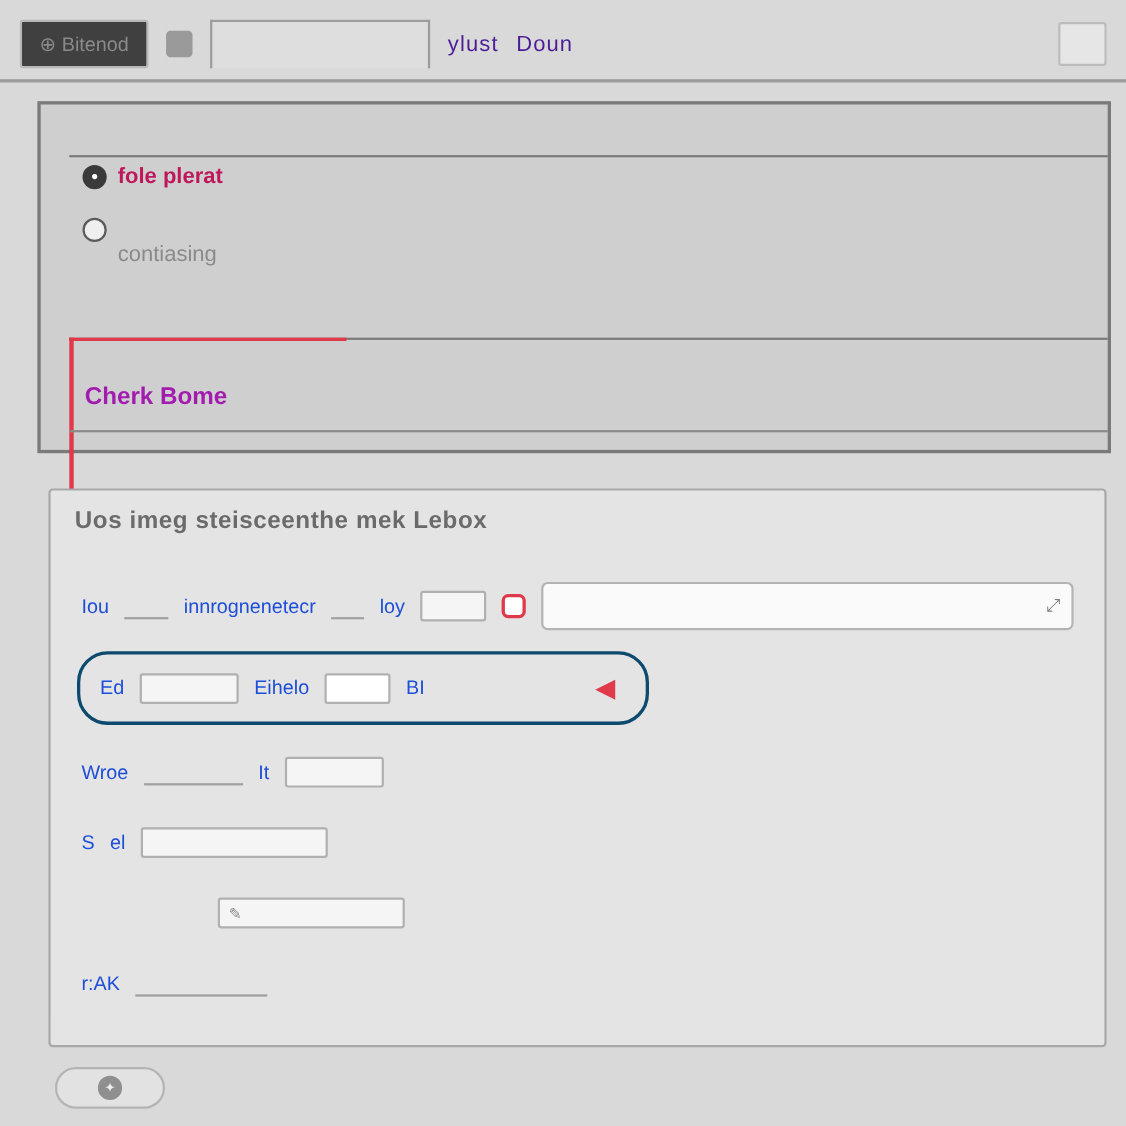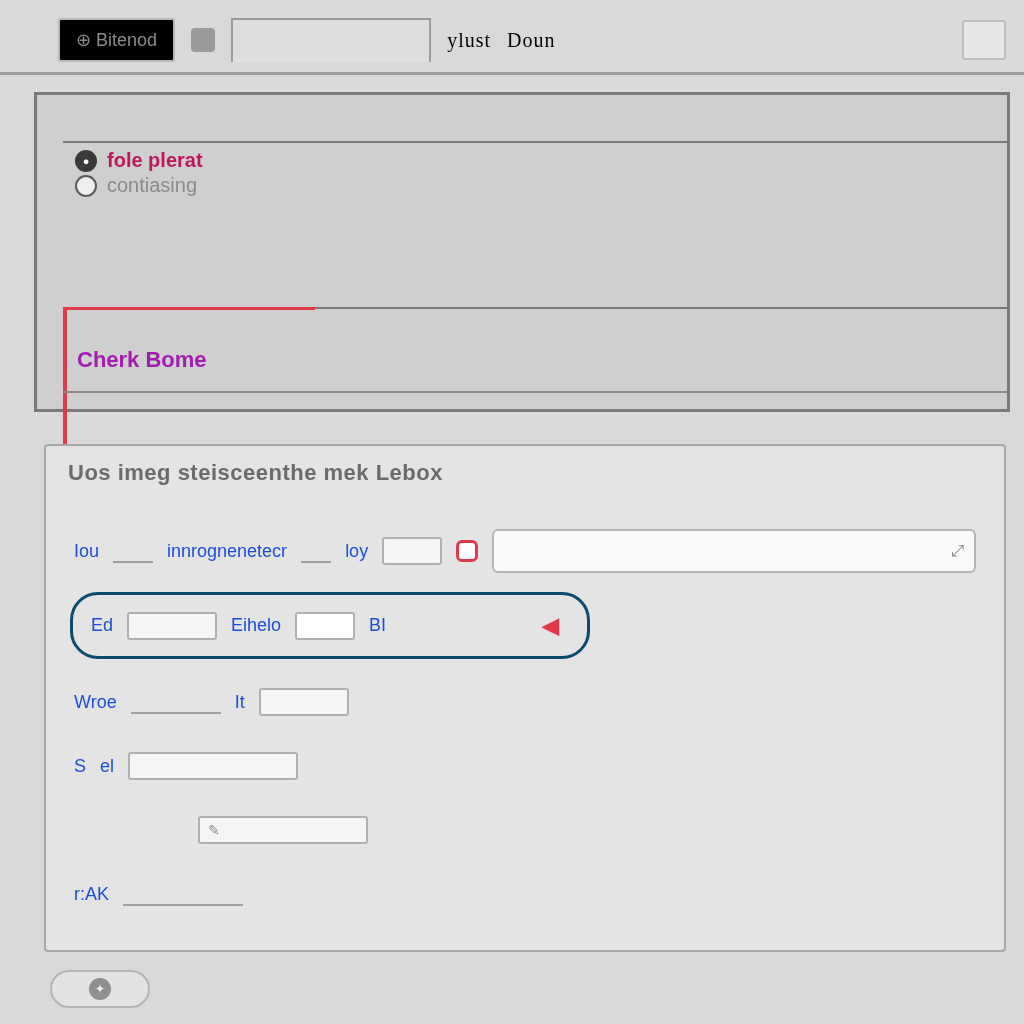--- a/index.html
+++ b/index.html
@@ -20,48 +20,46 @@
     height: 60px;
     padding: 6px 18px;
     display: flex;
     align-items: center;
     gap: 16px;
   }
   .toolbar-btn {
     height: 44px;
     padding: 0 16px;
     border: 2px solid #b8b8b8;
-    background: #000000;
+    background: #404040;
     color: #8a8a8a;
     font-size: 18px;
     display: inline-flex;
     align-items: center;
     gap: 6px;
     border-radius: 3px;
-    margin-left: 40px;
   }
   .toolbar-gear {
     width: 24px; height: 24px;
     display: inline-block;
     background: #9a9a9a;
     border-radius: 4px;
     position: relative;
   }
   .toolbar-tab {
     height: 44px;
     width: 200px;
     border: 2px solid #9c9c9c;
     border-bottom: none;
     background: #dedede;
   }
   .toolbar-label {
-    color: #000000;
+    color: #4c1d95;
     font-size: 20px;
     letter-spacing: 1px;
-    font-family: Liberation Serif, serif;
   }
   .toolbar-right {
     margin-left: auto;
     width: 44px; height: 40px;
     border: 2px solid #bcbcbc;
     background: #e6e6e6;
     border-radius: 3px;
   }
 
   
@@ -105,21 +103,21 @@
     font-size: 11px;
   }
   .radio-outline {
     width: 22px; height: 22px;
     border-radius: 50%;
     border: 2px solid #5a5a5a;
     background: #efefef;
     display: inline-block;
   }
   .option-label { color: #be185d; font-weight: 600; text-align: right; }
-  .option-sub { color: #8a8a8a; }
+  .option-sub { color: #8a8a8a; margin-top: 46px; }
 
   .red-bar {
     position: absolute;
     left: 26px;
     top: 212px;
     width: 4px;
     height: 180px;
     background: #e03a4a;
   }
   .red-underline {

